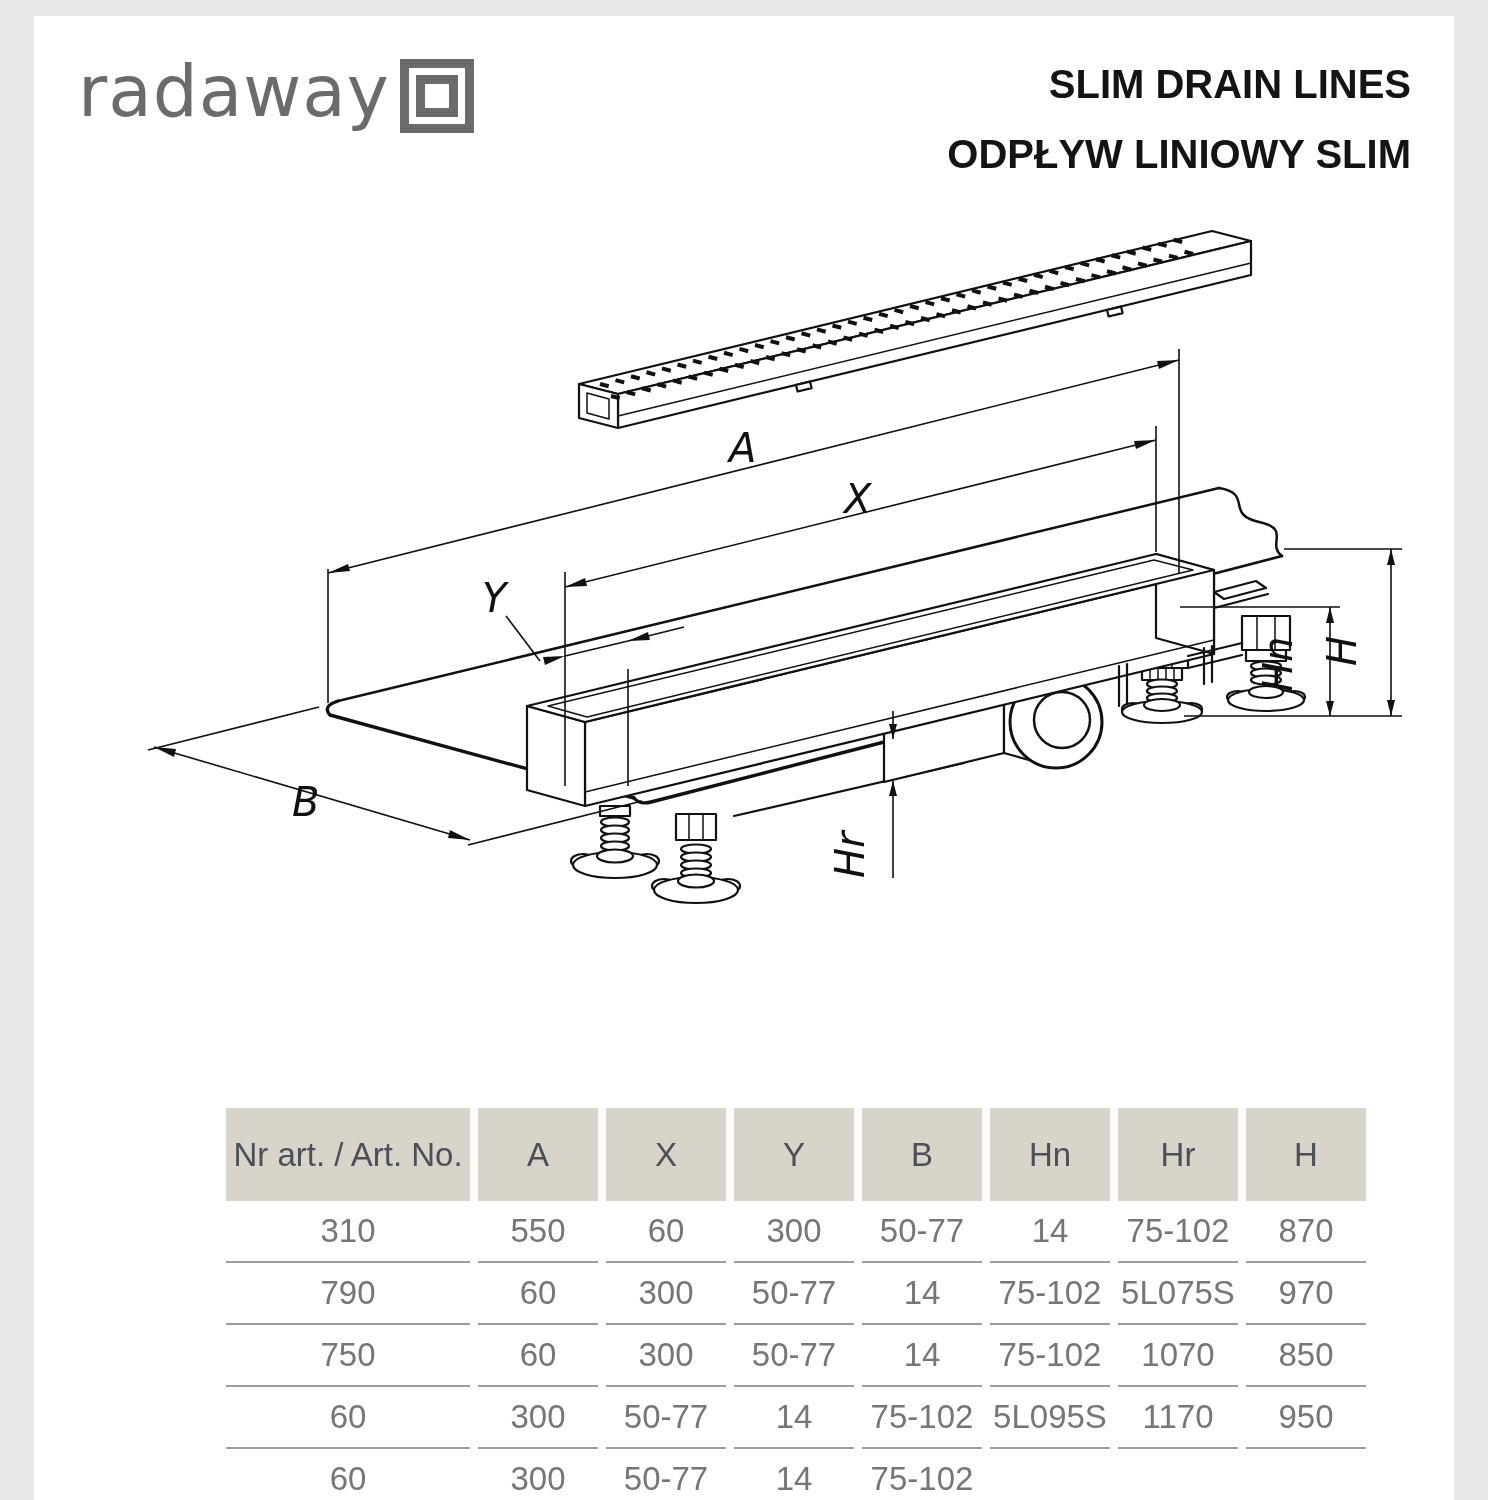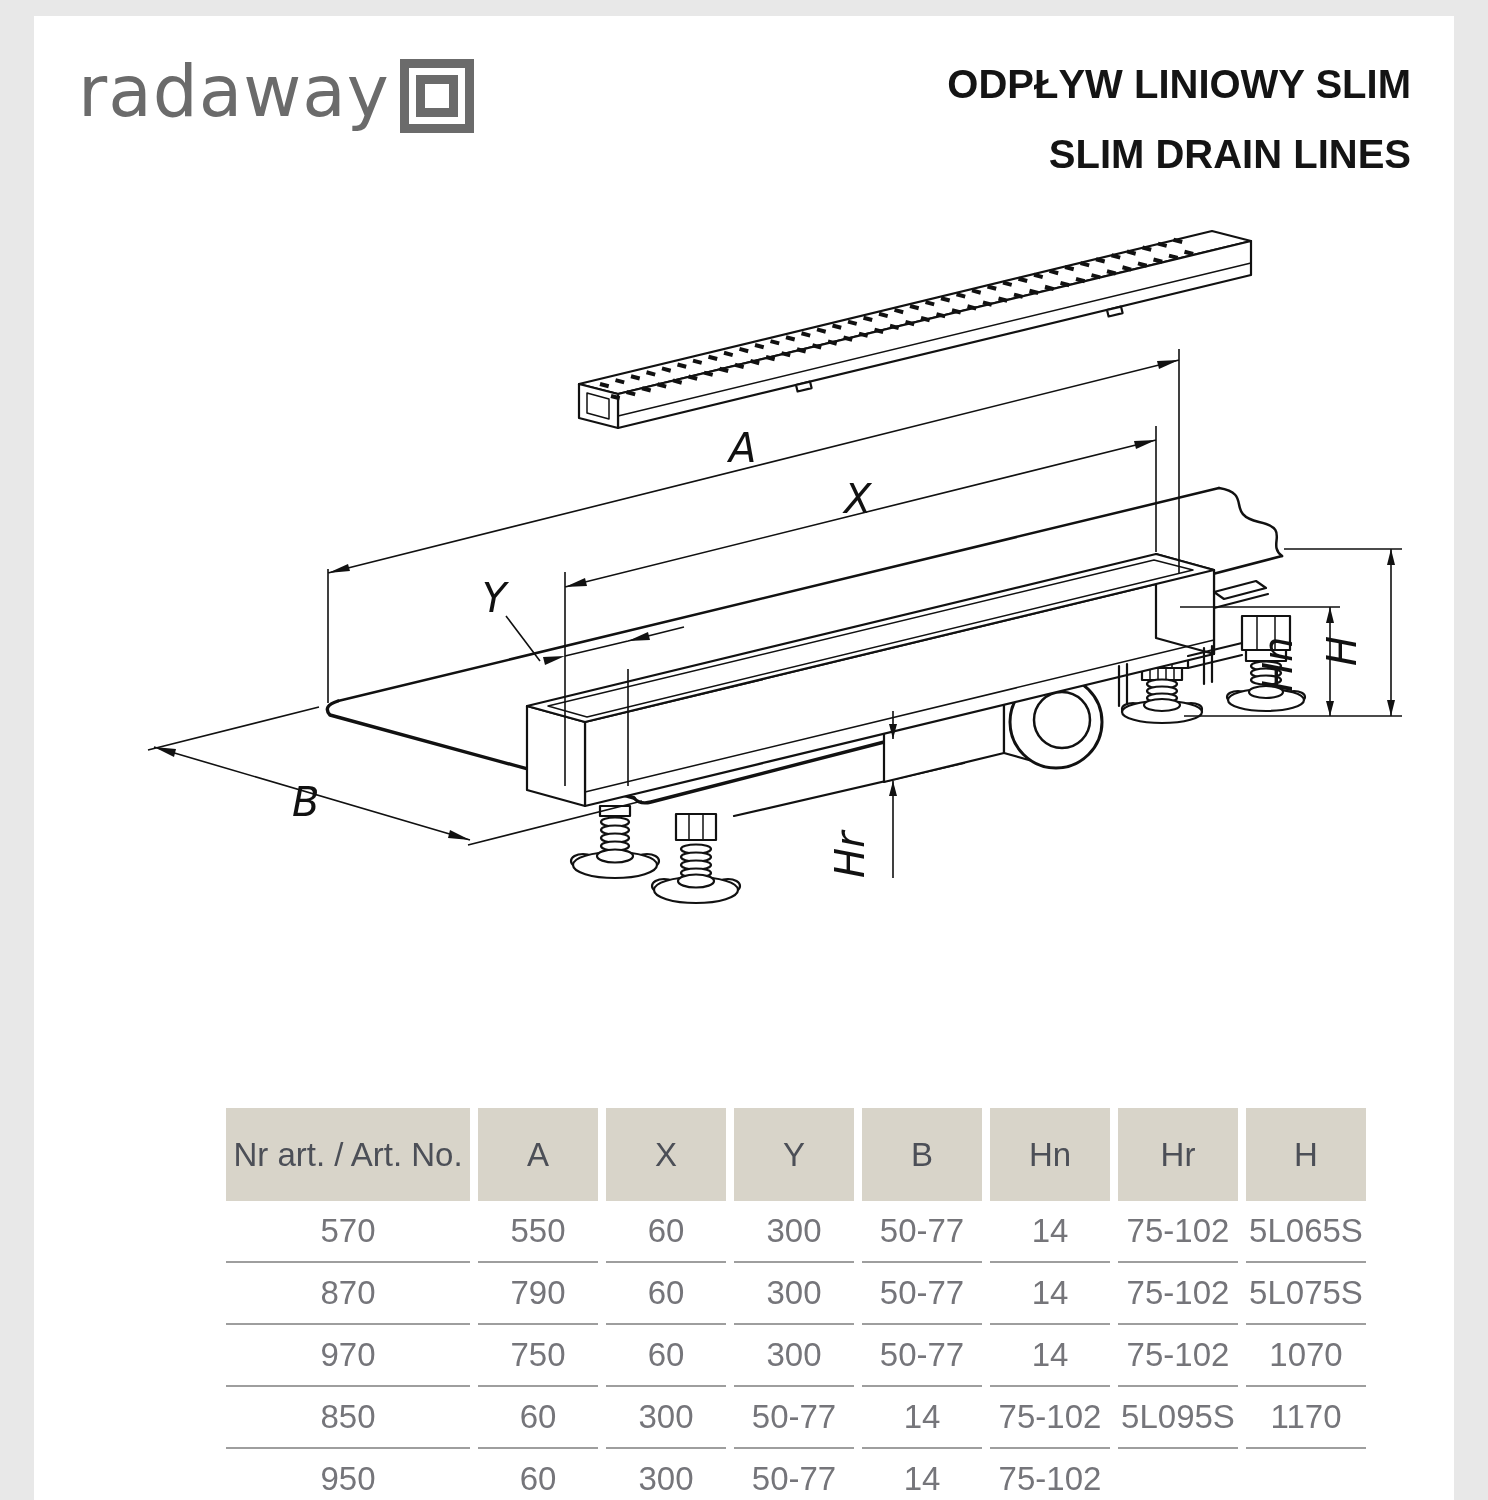--- a/index.html
+++ b/index.html
@@ -58,22 +58,22 @@
 <div class="page">
 
   <div class="logo">
     <div class="logo-word">radaway</div>
     <div class="logo-icon">
       <div class="logo-icon-inner"></div>
     </div>
   </div>
 
   <div class="titles">
+    <div class="title-line">SLIM DRAIN LINES</div>
     <div class="title-line">ODPŁYW LINIOWY SLIM</div>
-    <div class="title-line">SLIM DRAIN LINES</div>
   </div>
 
   <div class="drawing">
   <svg width="1488" height="880" viewBox="0 190 1488 880">
 
     <g>
       <path class="ln med" d="M1185,472 L304,685"></path>
       <path class="ln thick" d="M304,685 Q288,690 296,699 L600,782"></path>
       <path class="ln thick" d="M600,782 Q606,789 617,786 L858,724"></path>
       <path class="ln med" d="M1185,472 C1220,478 1190,498 1225,506 C1258,513 1232,528 1248,540"></path>
@@ -239,29 +239,28 @@
   <div class="spec-table">
     <div class="th">Nr art. / Art. No.</div>
     <div class="th">A</div>
     <div class="th">X</div>
     <div class="th">Y</div>
     <div class="th">B</div>
     <div class="th">Hn</div>
     <div class="th">Hr</div>
     <div class="th">H</div>
 
-    <div class="td">570</div>
+    <div class="td">310</div>
     <div class="td">550</div>
     <div class="td">60</div>
     <div class="td">300</div>
     <div class="td">50-77</div>
     <div class="td">14</div>
     <div class="td">75-102</div>
 
-    <div class="td">5L065S</div>
     <div class="td">870</div>
     <div class="td">790</div>
     <div class="td">60</div>
     <div class="td">300</div>
     <div class="td">50-77</div>
     <div class="td">14</div>
     <div class="td">75-102</div>
 
     <div class="td">5L075S</div>
     <div class="td">970</div>

